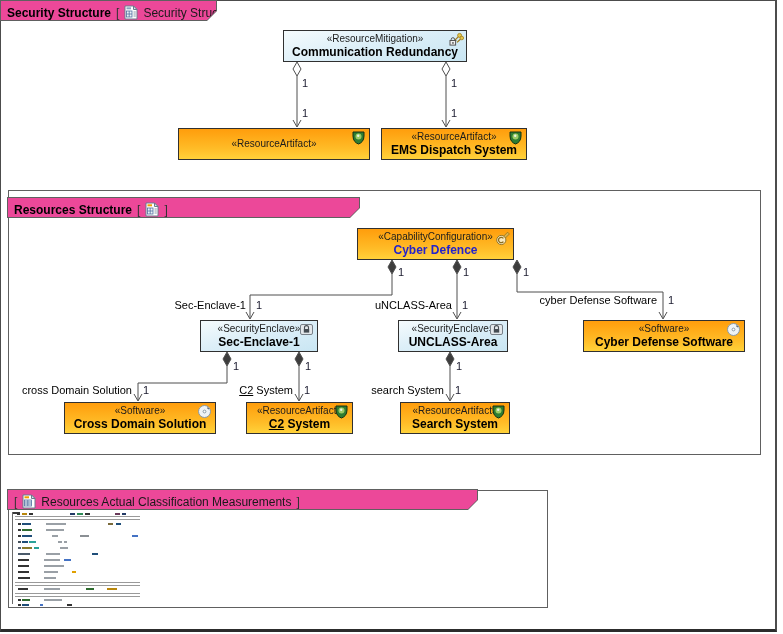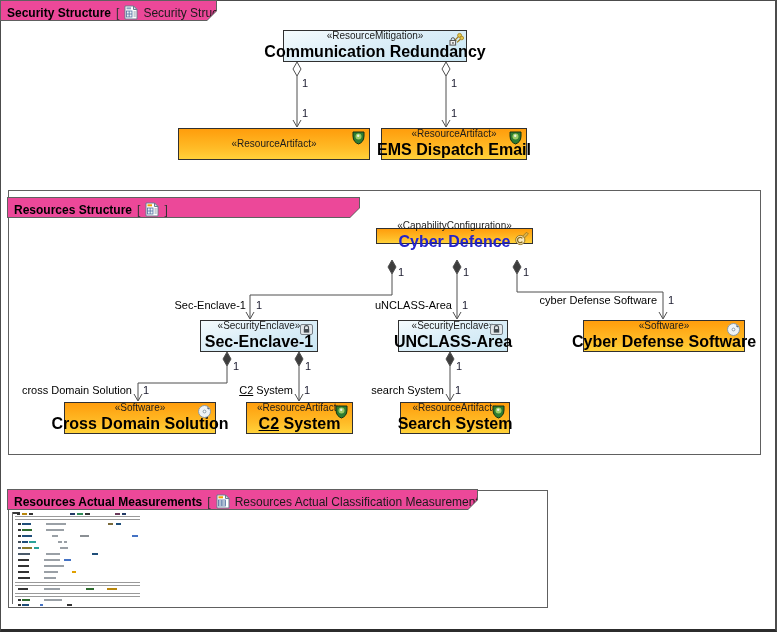--- a/index.html
+++ b/index.html
@@ -22,21 +22,21 @@
        display:flex;align-items:flex-end;padding:8px 14px 0 6px;gap:5px;box-sizing:border-box;}
   .tab-title{font-size:12px;font-weight:bold;color:#000;white-space:nowrap;}
   .bracket{font-size:12px;color:#333;}
   .tab-name{font-size:12px;color:#1a1a1a;white-space:nowrap;}
   .tab-icon{width:14px;height:15px;flex:0 0 auto;}
 
   .node{position:absolute;border:1px solid #303030;box-sizing:border-box;
         display:flex;flex-direction:column;align-items:center;justify-content:center;
         line-height:1.2;}
   .node .st{font-size:10px;color:#1c1c1c;white-space:nowrap;}
-  .node .nm{font-size:16px;font-weight:bold;color:#000;white-space:nowrap;}
+  .node .nm{font-size:12px;font-weight:bold;color:#000;white-space:nowrap;}
   .node.orange{background:linear-gradient(180deg,#ff9d0c 0%,#ffbc27 65%,#ffd23a 100%);}
   .node.blue{background:linear-gradient(165deg,#f5fbfd 0%,#ddeff8 45%,#c9e6f3 100%);}
   .nm.cfg{color:#2323cc;}
   .u{text-decoration:underline;}
   .corner-icon{position:absolute;top:1px;right:2px;width:16px;height:16px;}
 
   .overlay{position:absolute;left:0;top:0;pointer-events:none;}
   .mult{position:absolute;font-size:11px;color:#1a1a2e;white-space:nowrap;}
   .rlabel{position:absolute;font-size:11px;color:#000;white-space:nowrap;}
 
@@ -93,21 +93,21 @@
     <svg width="15" height="15" viewBox="0 0 15 15">
       <path d="M2 2 H13 V6 C13 10.5 10.5 13 7.5 14 C4.5 13 2 10.5 2 6 Z" fill="#2e7d32" stroke="#143314"></path>
       <circle cx="7.5" cy="6.5" r="3" fill="#9ccc65"></circle>
       <circle cx="7.2" cy="5.8" r="1.2" fill="#e8f5e9"></circle>
     </svg>
   </span>
 </div>
 
 <div class="node orange" style="left:381px;top:128px;width:146px;height:32px;">
   <span class="st">«ResourceArtifact»</span>
-  <span class="nm">EMS Dispatch Email</span>
+  <span class="nm">EMS Dispatch System</span>
   <span class="corner-icon">
     <svg width="15" height="15" viewBox="0 0 15 15">
       <path d="M2 2 H13 V6 C13 10.5 10.5 13 7.5 14 C4.5 13 2 10.5 2 6 Z" fill="#2e7d32" stroke="#143314"></path>
       <circle cx="7.5" cy="6.5" r="3" fill="#9ccc65"></circle>
       <circle cx="7.2" cy="5.8" r="1.2" fill="#e8f5e9"></circle>
     </svg>
   </span>
 </div>
 
 <div class="frame" style="left:8px;top:190px;width:753px;height:265px;"></div>
@@ -125,21 +125,21 @@
         <line x1="5.2" y1="6" x2="5.2" y2="12" stroke="#4f6fa0" stroke-width="0.8"></line>
         <line x1="9.5" y1="7" x2="11.8" y2="7" stroke="#8899aa"></line>
         <line x1="9.5" y1="9" x2="11.8" y2="9" stroke="#8899aa"></line>
         <line x1="9.5" y1="11" x2="11.8" y2="11" stroke="#8899aa"></line>
       </svg>
     </span>
     <span class="bracket">]</span>
   </div>
 </div>
 
-<div class="node orange" style="left:376px;top:228px;width:157px;height:16px;text-align:right;">
+<div class="node orange" style="left:357px;top:228px;width:157px;height:32px;text-align:right;">
   <span class="st">«CapabilityConfiguration»</span>
   <span class="nm cfg">Cyber Defence</span>
   <span class="corner-icon">
     <svg width="16" height="16" viewBox="0 0 16 16">
       <path d="M12.6 2.2 l1.8 1.8 -4.2 4.2 -1.8 -1.8 z" fill="#d9b24a" stroke="#8a6d1f" stroke-width="0.7"></path>
       <circle cx="6.3" cy="10" r="4.6" fill="#f7e9c0" stroke="#8a6d1f" stroke-width="0.9"></circle>
       <path d="M8.4 8.4 A2.7 2.7 0 1 0 8.4 11.6" fill="none" stroke="#8a6d1f" stroke-width="1.3"></path>
     </svg>
   </span>
 </div>
@@ -212,21 +212,20 @@
       <path d="M2 2 H13 V6 C13 10.5 10.5 13 7.5 14 C4.5 13 2 10.5 2 6 Z" fill="#2e7d32" stroke="#143314"></path>
       <circle cx="7.5" cy="6.5" r="3" fill="#9ccc65"></circle>
       <circle cx="7.2" cy="5.8" r="1.2" fill="#e8f5e9"></circle>
     </svg>
   </span>
 </div>
 
 <div class="frame" style="left:8px;top:490px;width:540px;height:118px;"></div>
 <div class="tab" style="left:7px;top:489px;width:471px;">
   <div class="tab-in">
-    <span class="tab-title">Resources Actual Measurements</span>
     <span class="bracket">[</span>
     <span class="tab-icon">
       <svg width="14" height="15" viewBox="0 0 14 15">
         <path d="M1 1 h8.5 l3.5 3.5 v9.5 h-12 z" fill="#fff" stroke="#6b7b8c"></path>
         <path d="M9.5 1 l3.5 3.5 h-3.5 z" fill="#dce6ee" stroke="#6b7b8c"></path>
         <rect x="2.5" y="2.3" width="4.5" height="2" fill="#f0a000"></rect>
         <rect x="2.5" y="6" width="7" height="6" fill="#eef3f8" stroke="#4f6fa0" stroke-width="0.8"></rect>
         <line x1="2.5" y1="8" x2="9.5" y2="8" stroke="#4f6fa0" stroke-width="0.8"></line>
         <line x1="2.5" y1="10" x2="9.5" y2="10" stroke="#4f6fa0" stroke-width="0.8"></line>
         <line x1="5.8" y1="6" x2="5.8" y2="12" stroke="#4f6fa0" stroke-width="0.8"></line>

